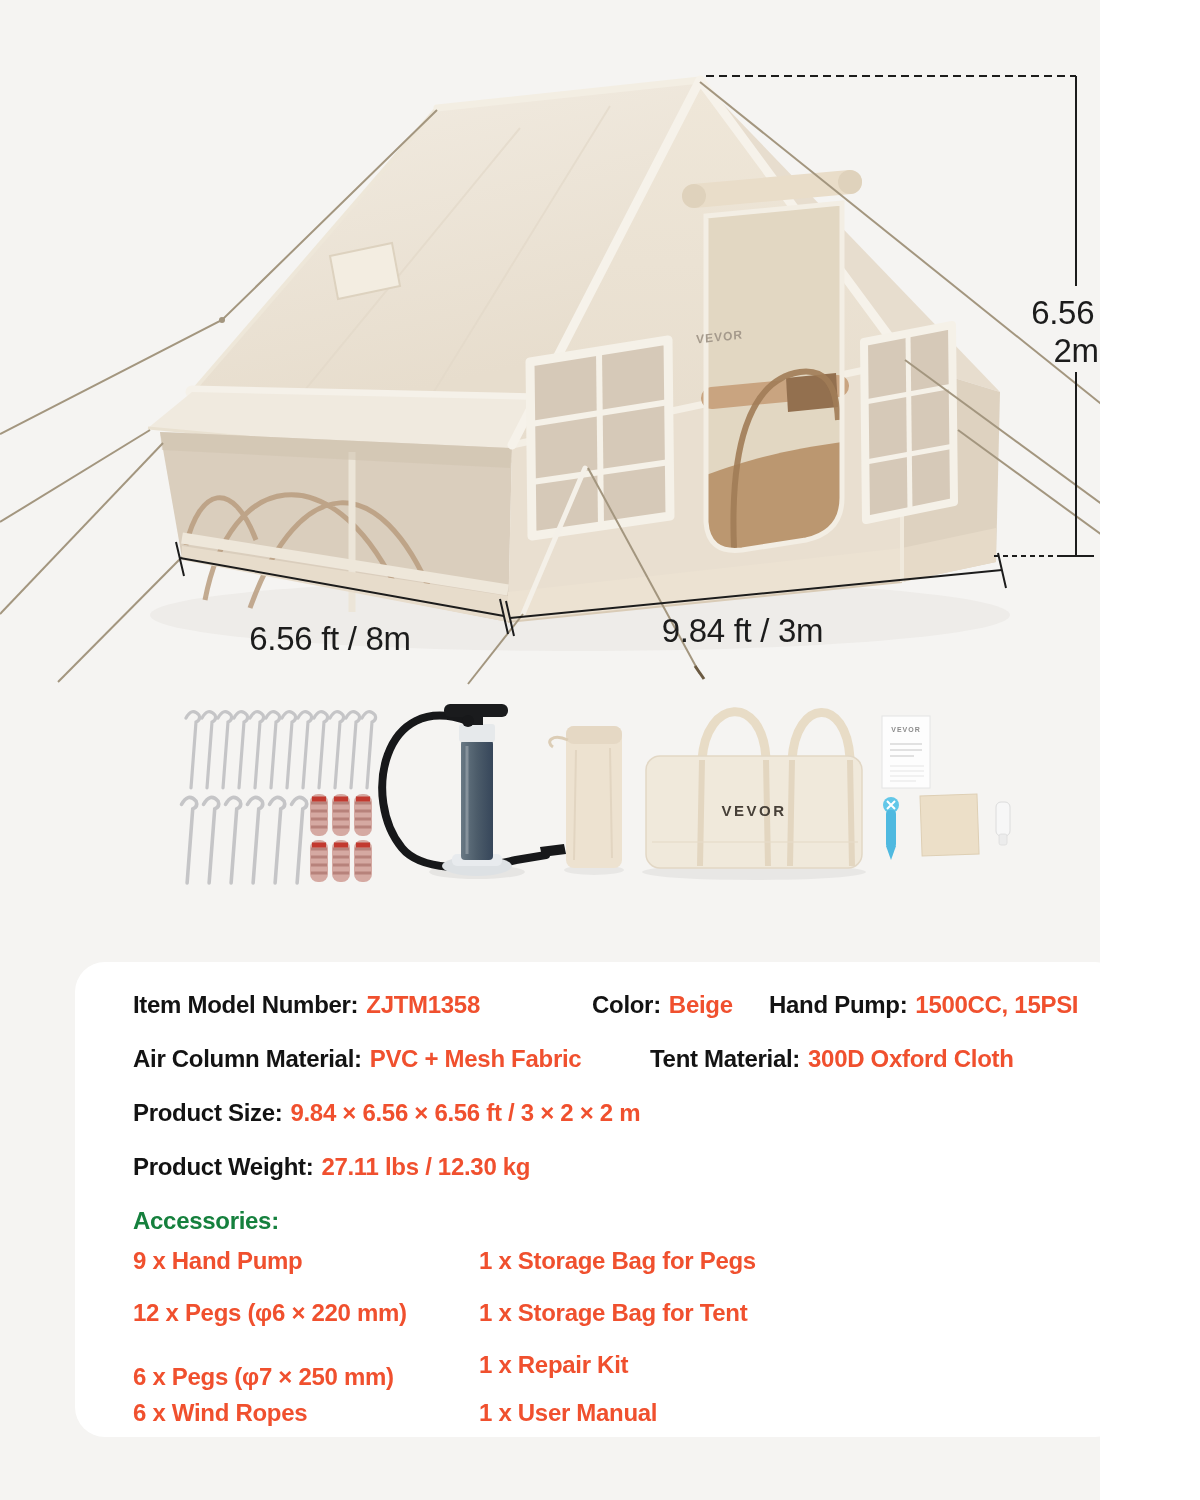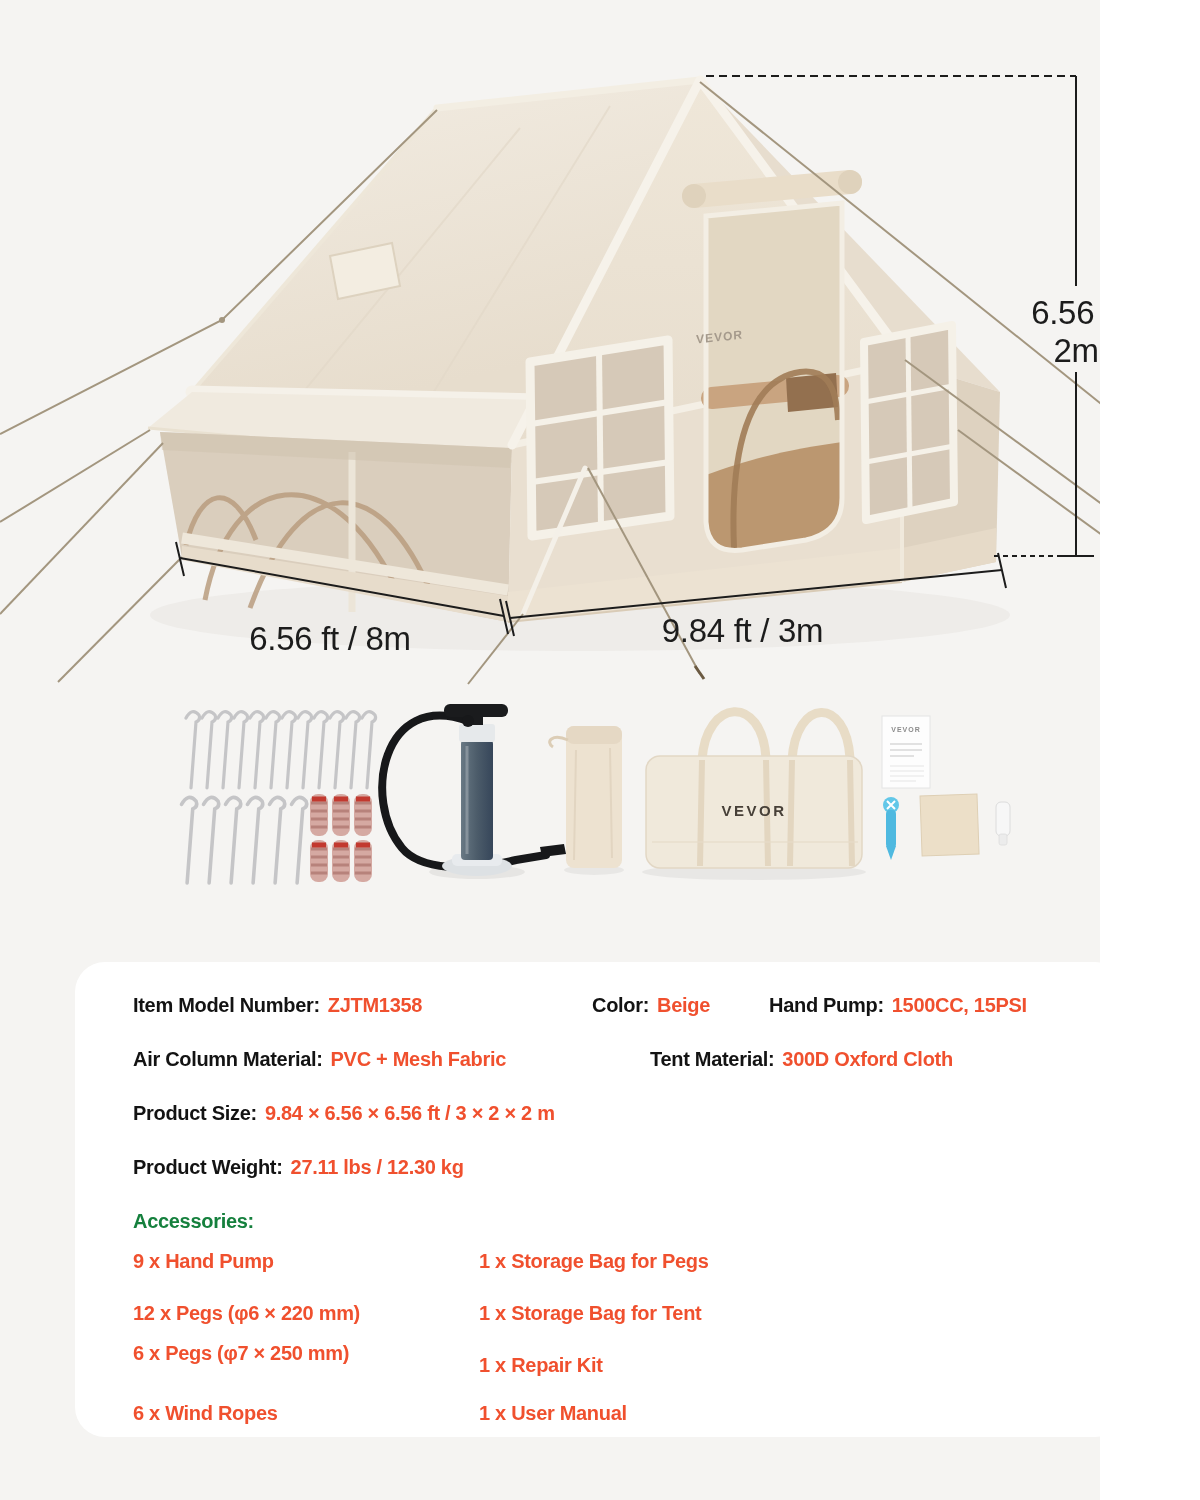--- a/index.html
+++ b/index.html
@@ -28,21 +28,21 @@
     color:#8b8b8b;font-weight:700;font-size:7px;letter-spacing:1px;text-align:center;
   }
   .tent-logo{
     color:#a59a8c;font-weight:700;font-size:12px;letter-spacing:1px;
     transform:rotate(-6deg) skewX(-4deg);
   }
   .spec-card{
     position:absolute;left:75px;top:962px;width:1050px;height:475px;
     background:#ffffff;border-radius:30px;
   }
-  .pair{position:absolute;white-space:nowrap;font-size:20px;letter-spacing:-0.3px;line-height:26px;}
+  .pair{position:absolute;white-space:nowrap;font-size:24px;letter-spacing:-0.3px;line-height:26px;}
   .pair .k{color:#131313;font-weight:600;}
   .pair .v{color:#f0502e;font-weight:700;margin-left:8px;}
   .pair .v-only{color:#f0502e;font-weight:700;}
   .acc-title{color:#15803d;font-weight:600;}
 </style>
 </head>
 <body>
 
 <div class="page">
 
@@ -297,21 +297,21 @@
     </div>
 
     <div class="pair acc-title" style="left:58px;top:246px;">Accessories:</div>
 
     <div class="pair" style="left:58px;top:286px;">
       <span class="v-only">9 x Hand Pump</span>
     </div>
     <div class="pair" style="left:58px;top:338px;">
       <span class="v-only">12 x Pegs (φ6 × 220 mm)</span>
     </div>
-    <div class="pair" style="left:58px;top:378px;">
+    <div class="pair" style="left:58px;top:402px;">
       <span class="v-only">6 x Pegs (φ7 × 250 mm)</span>
     </div>
     <div class="pair" style="left:58px;top:438px;">
       <span class="v-only">6 x Wind Ropes</span>
     </div>
 
     <div class="pair" style="left:404px;top:286px;">
       <span class="v-only">1 x Storage Bag for Pegs</span>
     </div>
     <div class="pair" style="left:404px;top:338px;">

